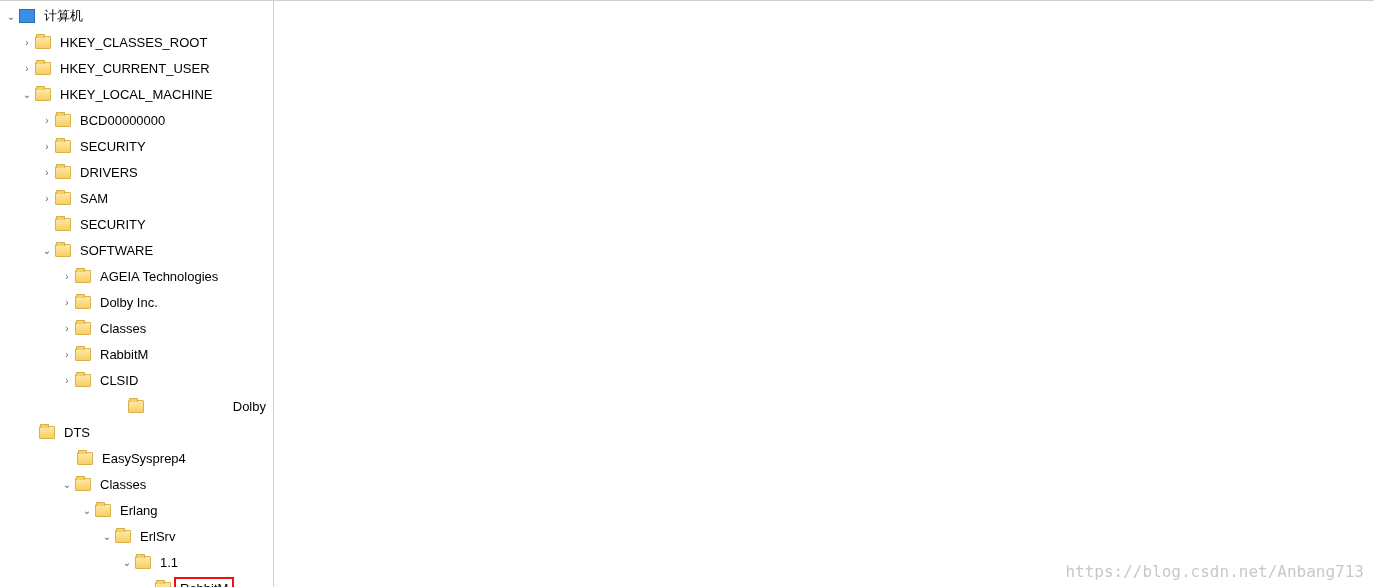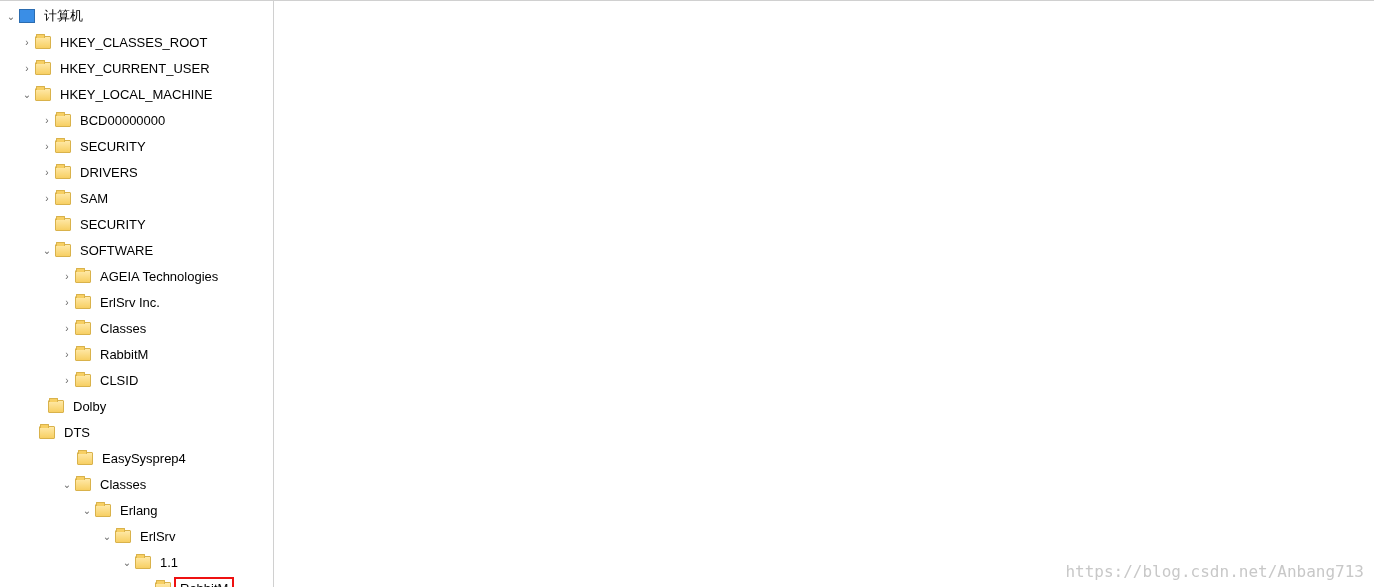--- a/index.html
+++ b/index.html
@@ -152,38 +152,38 @@
   </div>
 
   <div class="tree-row" style="padding-left:60px;">
     <span class="chev">›</span>
     <span class="folder-icon"></span>
     <span class="tree-label">AGEIA Technologies</span>
   </div>
   <div class="tree-row" style="padding-left:60px;">
     <span class="chev">›</span>
     <span class="folder-icon"></span>
-    <span class="tree-label">ErlSrv Inc.</span>
+    <span class="tree-label">Dolby Inc.</span>
   </div>
   <div class="tree-row" style="padding-left:60px;">
     <span class="chev">›</span>
     <span class="folder-icon"></span>
     <span class="tree-label">Classes</span>
   </div>
   <div class="tree-row" style="padding-left:60px;">
     <span class="chev">›</span>
     <span class="folder-icon"></span>
     <span class="tree-label">RabbitM</span>
   </div>
   <div class="tree-row" style="padding-left:60px;">
     <span class="chev">›</span>
     <span class="folder-icon"></span>
     <span class="tree-label">CLSID</span>
   </div>
-  <div class="tree-row" style="padding-left:33px;">
+  <div class="tree-row" style="padding-left:33px;justify-content:space-between;">
     <span class="chev empty"></span>
     <span class="folder-icon"></span>
     <span class="tree-label">Dolby</span>
   </div>
   <div class="tree-row" style="padding-left:24px;">
     <span class="chev empty"></span>
     <span class="folder-icon"></span>
     <span class="tree-label">DTS</span>
   </div>
   <div class="tree-row" style="padding-left:62px;">

